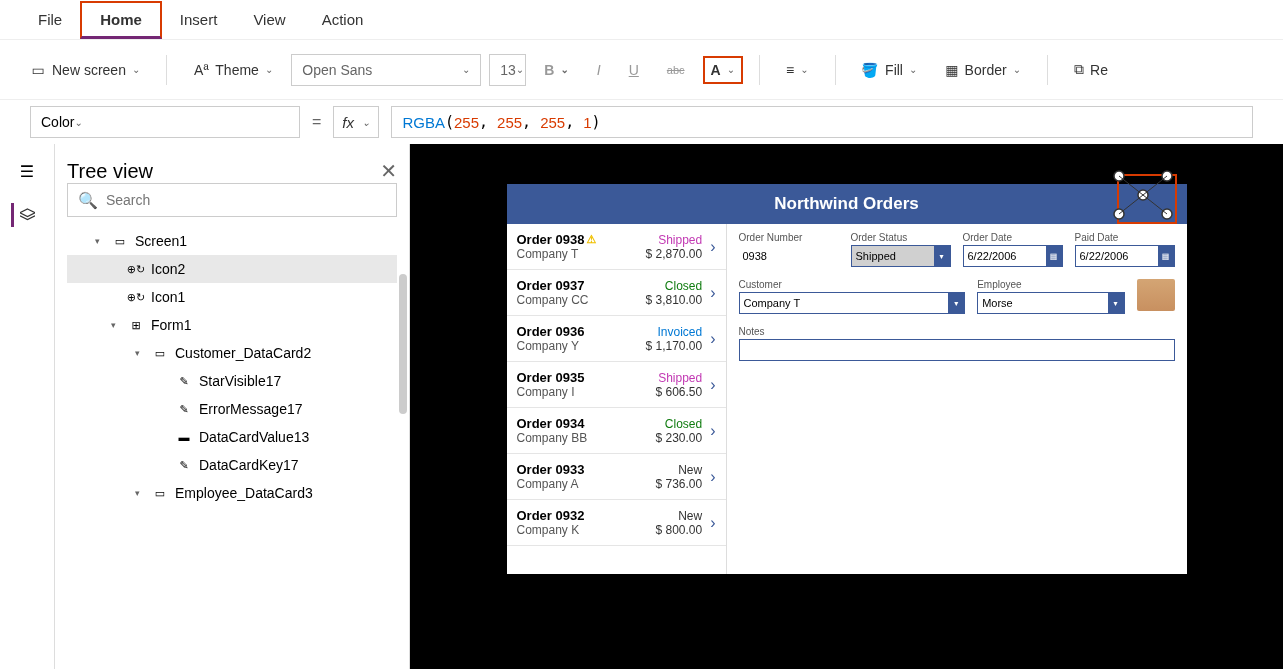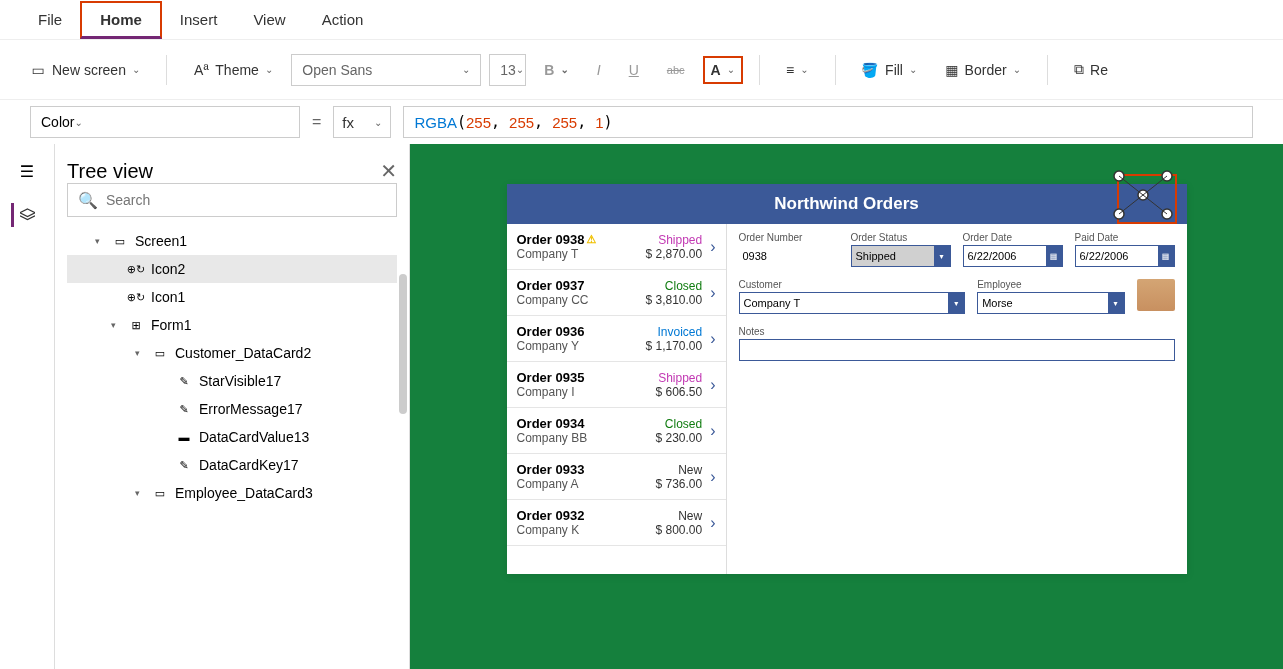--- a/index.html
+++ b/index.html
@@ -18,21 +18,21 @@
 .font-select { width: 190px; text-align: center; }
 .size-select { width: 37px; }
 .chevron { font-size: 10px; color: #666; }
 .ico { width: 16px; height: 16px; display: inline-flex; align-items: center; justify-content: center; }
 .highlighted { border: 2px solid #d83b01; padding: 4px 6px; }
 
 
 .formula-bar { height: 44px; display: flex; align-items: center; padding: 0 30px; gap: 12px; }
 .prop-select { width: 270px; height: 32px; border: 1px solid #ccc; padding: 0 10px; font-size: 14px; display: flex; align-items: center; }
 .eq { font-size: 16px; color: #666; }
-.fx { font-size: 15px; color: #333; padding: 0 8px; border: 1px solid #ccc; height: 32px; display: flex; align-items: center; gap: 20px; }
+.fx { font-size: 15px; font-style: italic; color: #333; padding: 0 8px; border: 1px solid #ccc; height: 32px; display: flex; align-items: center; gap: 8px; }
 .formula-input { flex: 1; height: 32px; border: 1px solid #ccc; padding: 0 10px; font-size: 15px; display: flex; align-items: center; font-family: monospace; }
 .formula-input .fn { color: #0078d4; }
 .formula-input .num { color: #d83b01; }
 
 
 .main { display: flex; height: calc(100% - 144px); }
 .left-rail { width: 55px; border-right: 1px solid #ddd; display: flex; flex-direction: column; align-items: center; padding-top: 15px; gap: 20px; }
 .rail-ico { width: 24px; height: 24px; cursor: pointer; display:flex; align-items:center; justify-content:center; }
 .rail-ico.active { border-left: 3px solid #742774; padding-left: 6px; margin-left: -9px; }
 
@@ -49,21 +49,21 @@
 .tree-node { display: flex; align-items: center; gap: 6px; padding: 6px 4px; cursor: pointer; }
 .tree-node.selected { background: #e8e8e8; }
 .tree-caret { width: 10px; font-size: 9px; color: #666; }
 .tree-ico { width: 18px; height: 14px; display: inline-flex; align-items: center; justify-content: center; }
 .ind1 { padding-left: 28px; }
 .ind2 { padding-left: 44px; }
 .ind3 { padding-left: 68px; }
 .ind4 { padding-left: 92px; }
 
 
-.canvas { flex: 1; background: #15803d; padding: 40px 20px; position: relative; }
+.canvas { flex: 1; background: #000000; padding: 40px 20px; position: relative; }
 .app-frame { width: 680px; background: #fff; margin: 0 auto; box-shadow: 0 2px 8px rgba(0,0,0,0.1); }
 .app-hdr { background: #3b5998; color: #fff; height: 40px; display: flex; align-items: center; justify-content: center; font-size: 17px; font-weight: 600; position: relative; }
 .selection-handles { position: absolute; right: 10px; top: -10px; width: 60px; height: 50px; border: 2px solid #d83b01; pointer-events: none; }
 .selection-handles circle { fill: #fff; stroke: #333; stroke-width: 1.5; }
 
 .app-body { display: flex; height: 350px; }
 .order-list { width: 220px; border-right: 1px solid #ddd; overflow: hidden; }
 .order-item { padding: 8px 10px; border-bottom: 1px solid #e5e5e5; display: flex; align-items: center; position: relative; }
 .order-left { flex: 1; }
 .order-title { font-size: 13px; font-weight: 600; display: flex; align-items: center; gap: 2px; }

